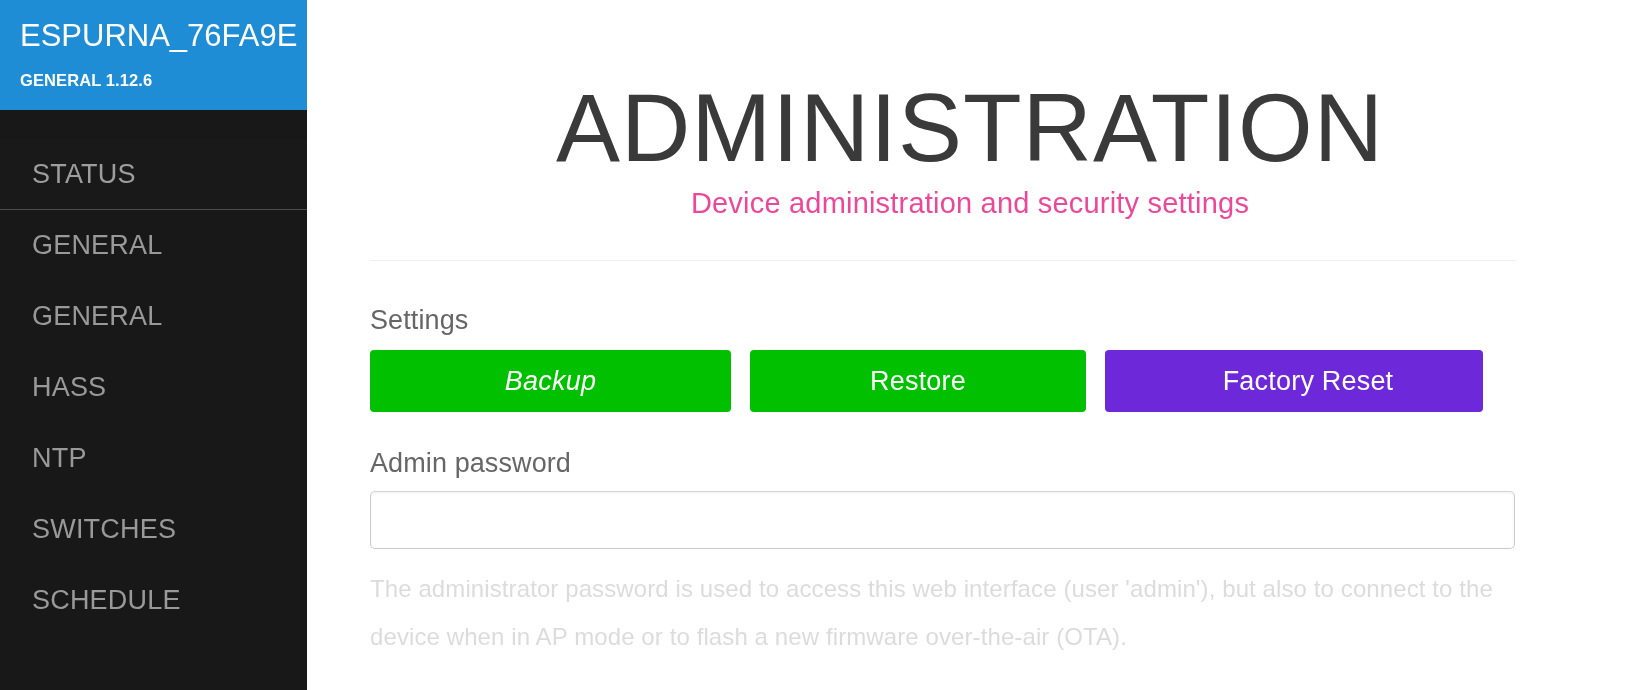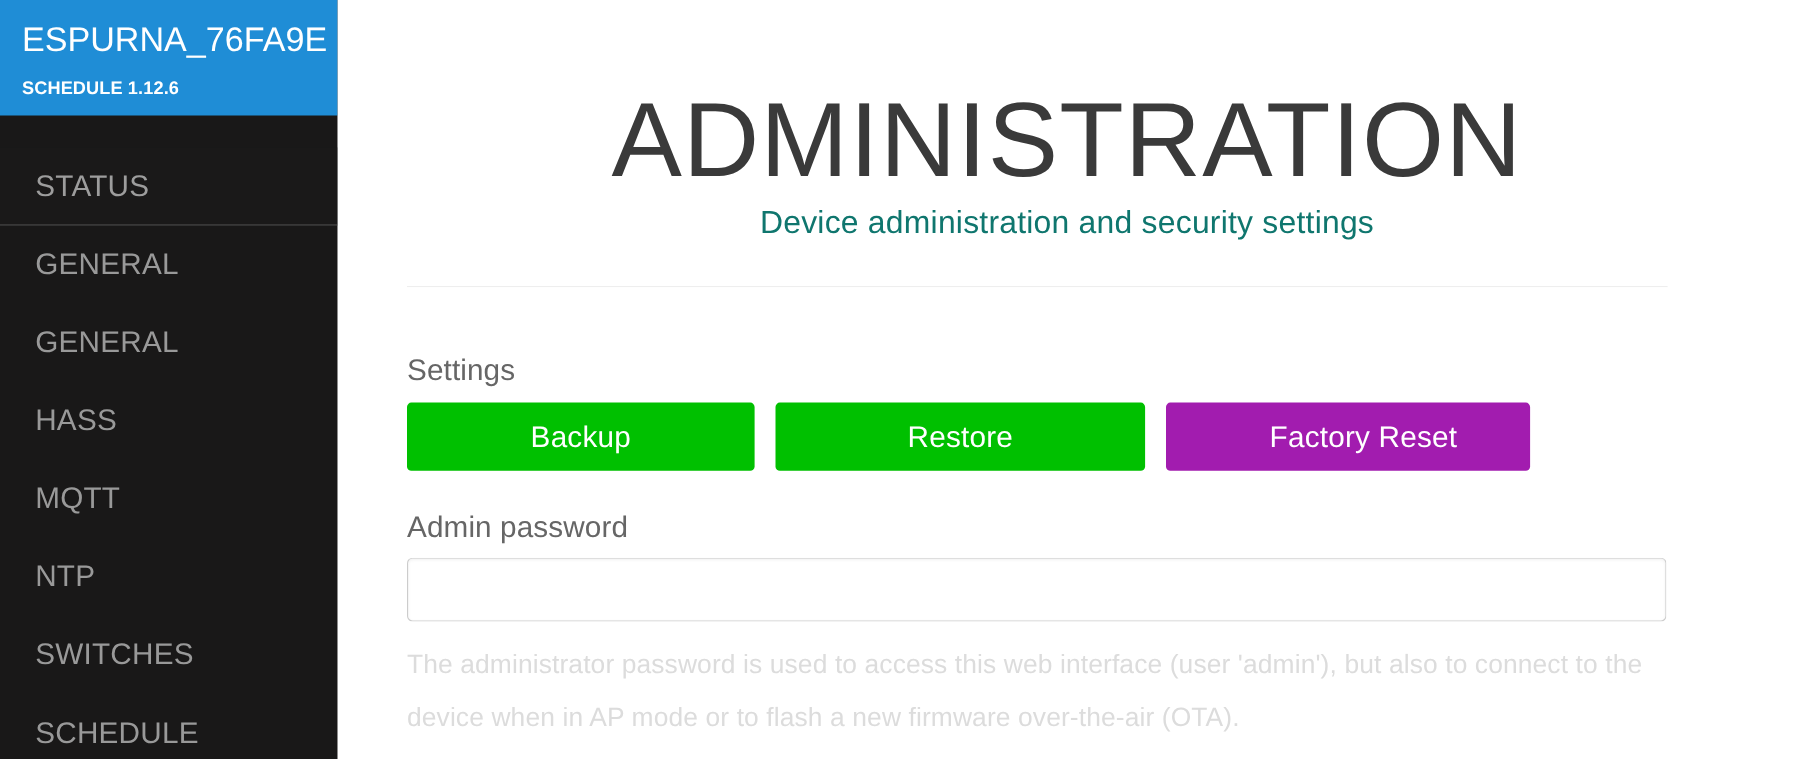--- a/index.html
+++ b/index.html
@@ -110,35 +110,35 @@
     font-size: 96px;
     font-weight: 300;
     color: #3a3a3a;
     line-height: 96px;
     letter-spacing: 1px;
   }
 
   .page-subtitle {
     font-size: 29px;
     font-weight: 300;
-    color: #0f766e;
+    color: #ec4899;
     line-height: 36px;
     margin-top: 9px;
     letter-spacing: 0.2px;
   }
 
   .divider {
     height: 1px;
     background: #eeeeee;
     margin-top: 39px;
     width: 1146px;
   }
 
   .form-block {
-    margin-top: 59px;
+    margin-top: 43px;
   }
 
   .field-label {
     font-size: 27px;
     font-weight: 400;
     color: #666666;
     line-height: 32px;
     letter-spacing: 0.1px;
   }
 
@@ -156,23 +156,23 @@
     font-size: 27px;
     font-family: "Liberation Sans", sans-serif;
     font-weight: 400;
     cursor: pointer;
     letter-spacing: 0.2px;
     display: flex;
     align-items: center;
     justify-content: center;
   }
 
-  .btn-backup  { background: #00c000; width: 316px; }
+  .btn-backup  { background: #00c000; width: 361px; font-style: italic; }
   .btn-restore { background: #00c000; width: 336px; }
-  .btn-reset   { background: #a21caf; width: 331px; padding-left: 28px; }
+  .btn-reset   { background: #6d28d9; width: 378px; padding-left: 28px; }
 
   .label-password {
     margin-top: 35px;
   }
 
   .password-input {
     display: block;
     width: 1145px;
     height: 58px;
     margin-top: 12px;
@@ -200,29 +200,28 @@
 </style>
 </head>
 <body>
 
 <div id="app">
 
   <nav class="sidebar">
 
     <div class="sidebar-header">
       <div class="device-name">ESPURNA_76FA9E</div>
-      <div class="fw-version">SCHEDULE 1.12.6</div>
+      <div class="fw-version">GENERAL 1.12.6</div>
     </div>
 
     <ul class="menu" id="menu-list">
         <li class="menu-item selected">STATUS</li>
         <li class="menu-item">GENERAL</li>
         <li class="menu-item">GENERAL</li>
         <li class="menu-item">HASS</li>
-        <li class="menu-item">MQTT</li>
         <li class="menu-item">NTP</li>
         <li class="menu-item">SWITCHES</li>
         <li class="menu-item">SCHEDULE</li>
       </ul>
 
   </nav>
 
   <main class="content">
     <div class="content-inner">
 

